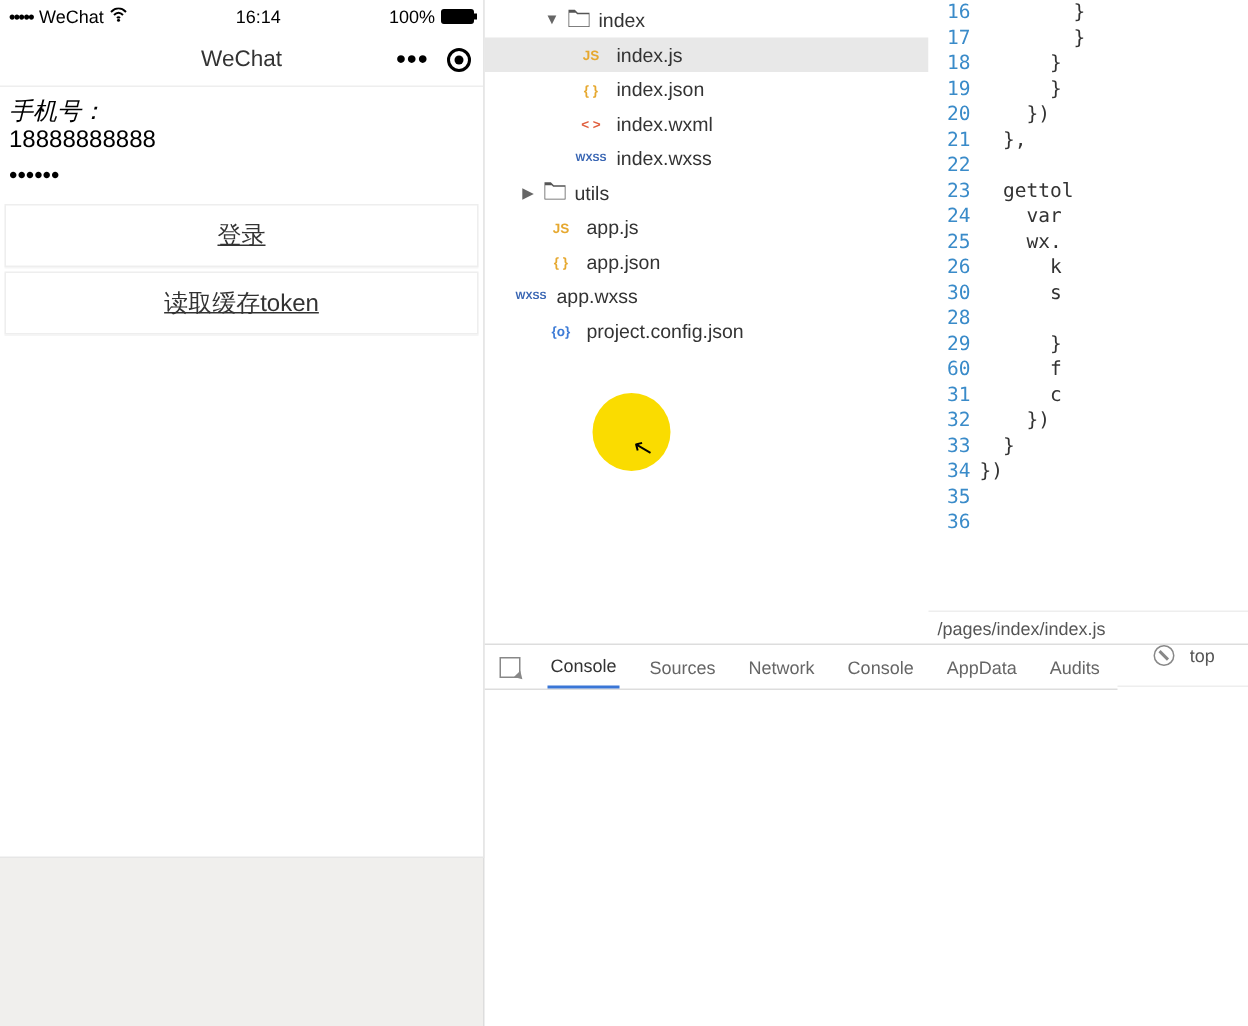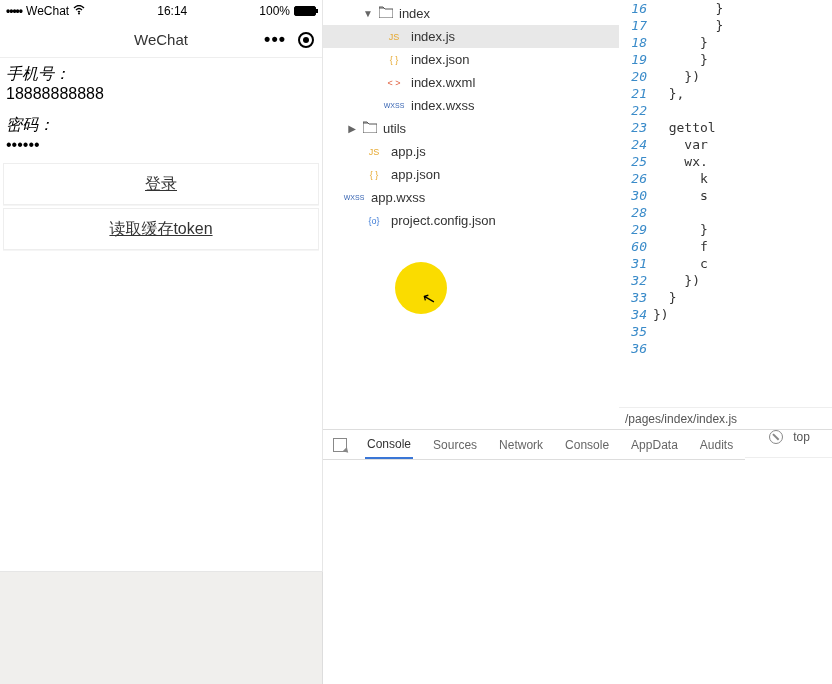--- a/index.html
+++ b/index.html
@@ -39,37 +39,37 @@
   .right-pane { flex: 1; height: 684px; background: #fff; display: flex; flex-direction: column; border-left: 1px solid #ddd; }
   .top-row { flex: 0 0 auto; display: flex; height: 430px; border-bottom: 1px solid #ddd; }
 
   
   .file-tree { width: 296px; height: 100%; overflow: hidden; padding-top: 2px; font-size: 13px; color: #333; position: relative; }
   .tree-row { height: 23px; display: flex; align-items: center; gap: 6px; padding-left: 16px; cursor: pointer; }
   .tree-row.selected { background: #e8e8e8; }
   .tree-row.folder .tw { width: 10px; text-align: center; color: #666; font-size: 10px; }
   .tree-indent-1 { padding-left: 40px; }
   .tree-indent-2 { padding-left: 60px; }
-  .file-icon { width: 22px; text-align: center; font-size: 9px; font-weight: normal; }
+  .file-icon { width: 22px; text-align: center; font-size: 9px; font-weight: bold; }
   .ic-js   { color: #e6a82f; }
   .ic-json { color: #e6a82f; }
   .ic-wxml { color: #e05f3e; }
   .ic-wxss { color: #3865b3; font-size: 7px; }
   .ic-cfg  { color: #3d7bd6; }
   .folder-icon { width: 14px; height: 12px; display: inline-block; color: #555; }
 
   
   .highlight-circle { position: absolute; width: 52px; height: 52px; background: #fadc00; border-radius: 50%; left: 72px; top: 262px; z-index: 2; }
   .cursor-arrow { position: absolute; left: 99px; top: 289px; z-index: 3; font-size: 16px; color: #000; transform: rotate(-15deg); }
 
   
   .code-col { flex: 1; height: 100%; display: flex; flex-direction: column; }
   .code-area { flex: 1; display: flex; font-family: Consolas, monospace; font-size: 13px; overflow: hidden; }
   .gutter { width: 34px; text-align: right; padding-right: 6px; color: #3a8bc9; background: #fff; }
-  .gutter div { height: 17px; line-height: 17px; font-style: italic; }
+  .gutter div { height: 17px; line-height: 17px; }
   .code-lines { flex: 1; color: #333; overflow: hidden; }
   .code-lines div { height: 17px; line-height: 17px; white-space: pre; }
   .breadcrumb { height: 22px; border-top: 1px solid #eee; padding: 0 6px; font-size: 12px; color: #555; display: flex; align-items: center; }
 
   
   .devtools-bottom { flex: 1; display: flex; flex-direction: row; }
   .dev-tabs { height: 30px; display: flex; align-items: center; gap: 18px; padding: 0 10px; border-bottom: 1px solid #ddd; font-size: 12px; color: #666; }
   .dev-tabs .tab { cursor: pointer; padding: 0 2px; height: 100%; display: flex; align-items: center; }
   .dev-tabs .tab.active { color: #333; border-bottom: 2px solid #3a76d6; }
   .inspect-icon { width: 14px; height: 14px; border: 1px solid #888; position: relative; }
@@ -115,21 +115,20 @@
         <span class="nav-title">WeChat</span>
         <div class="nav-actions">
           <span class="nav-dots">•••</span>
           <span class="nav-target"></span>
         </div>
       </div>
 
       <div class="page">
         <div class="label-row">手机号：</div>
         <div class="value-row">18888888888</div>
-        <div class="label-row">密码：</div>
         <div class="value-row password-dots">••••••</div>
         <div class="btn">登录</div>
         <div class="btn">读取缓存token</div>
       </div>
 
     </div>
   </div>
 
   <div class="right-pane">
 

